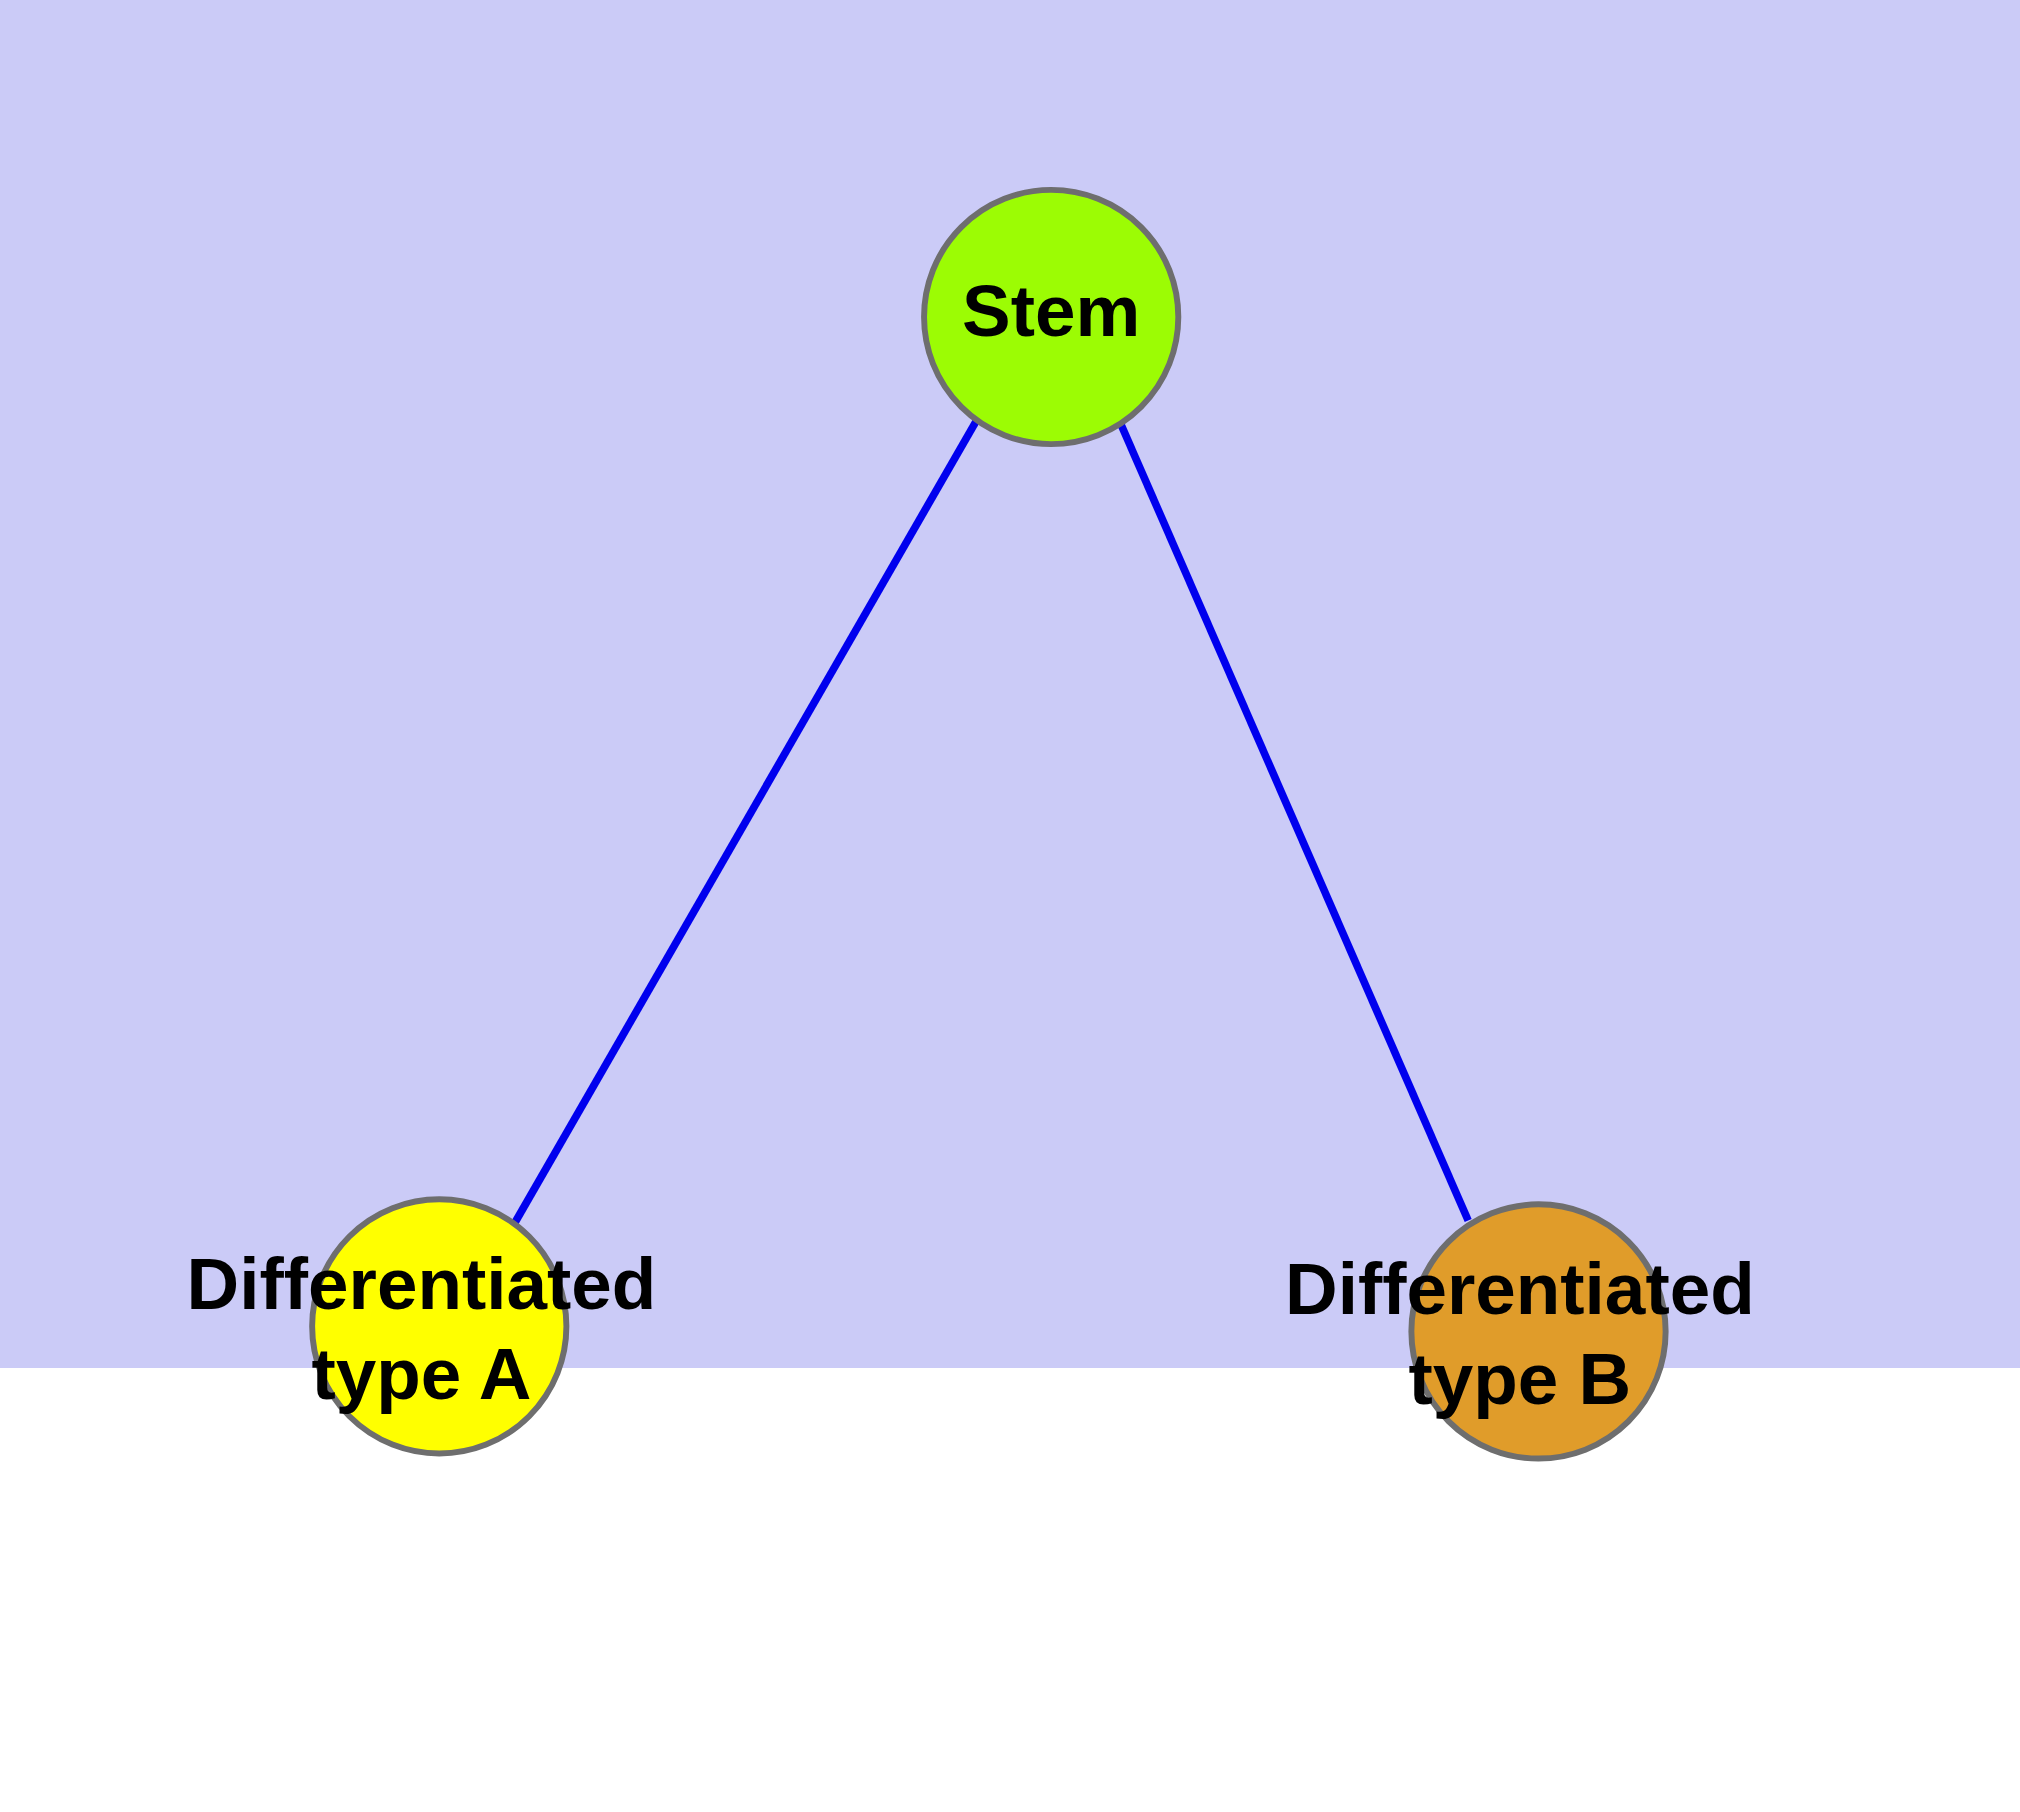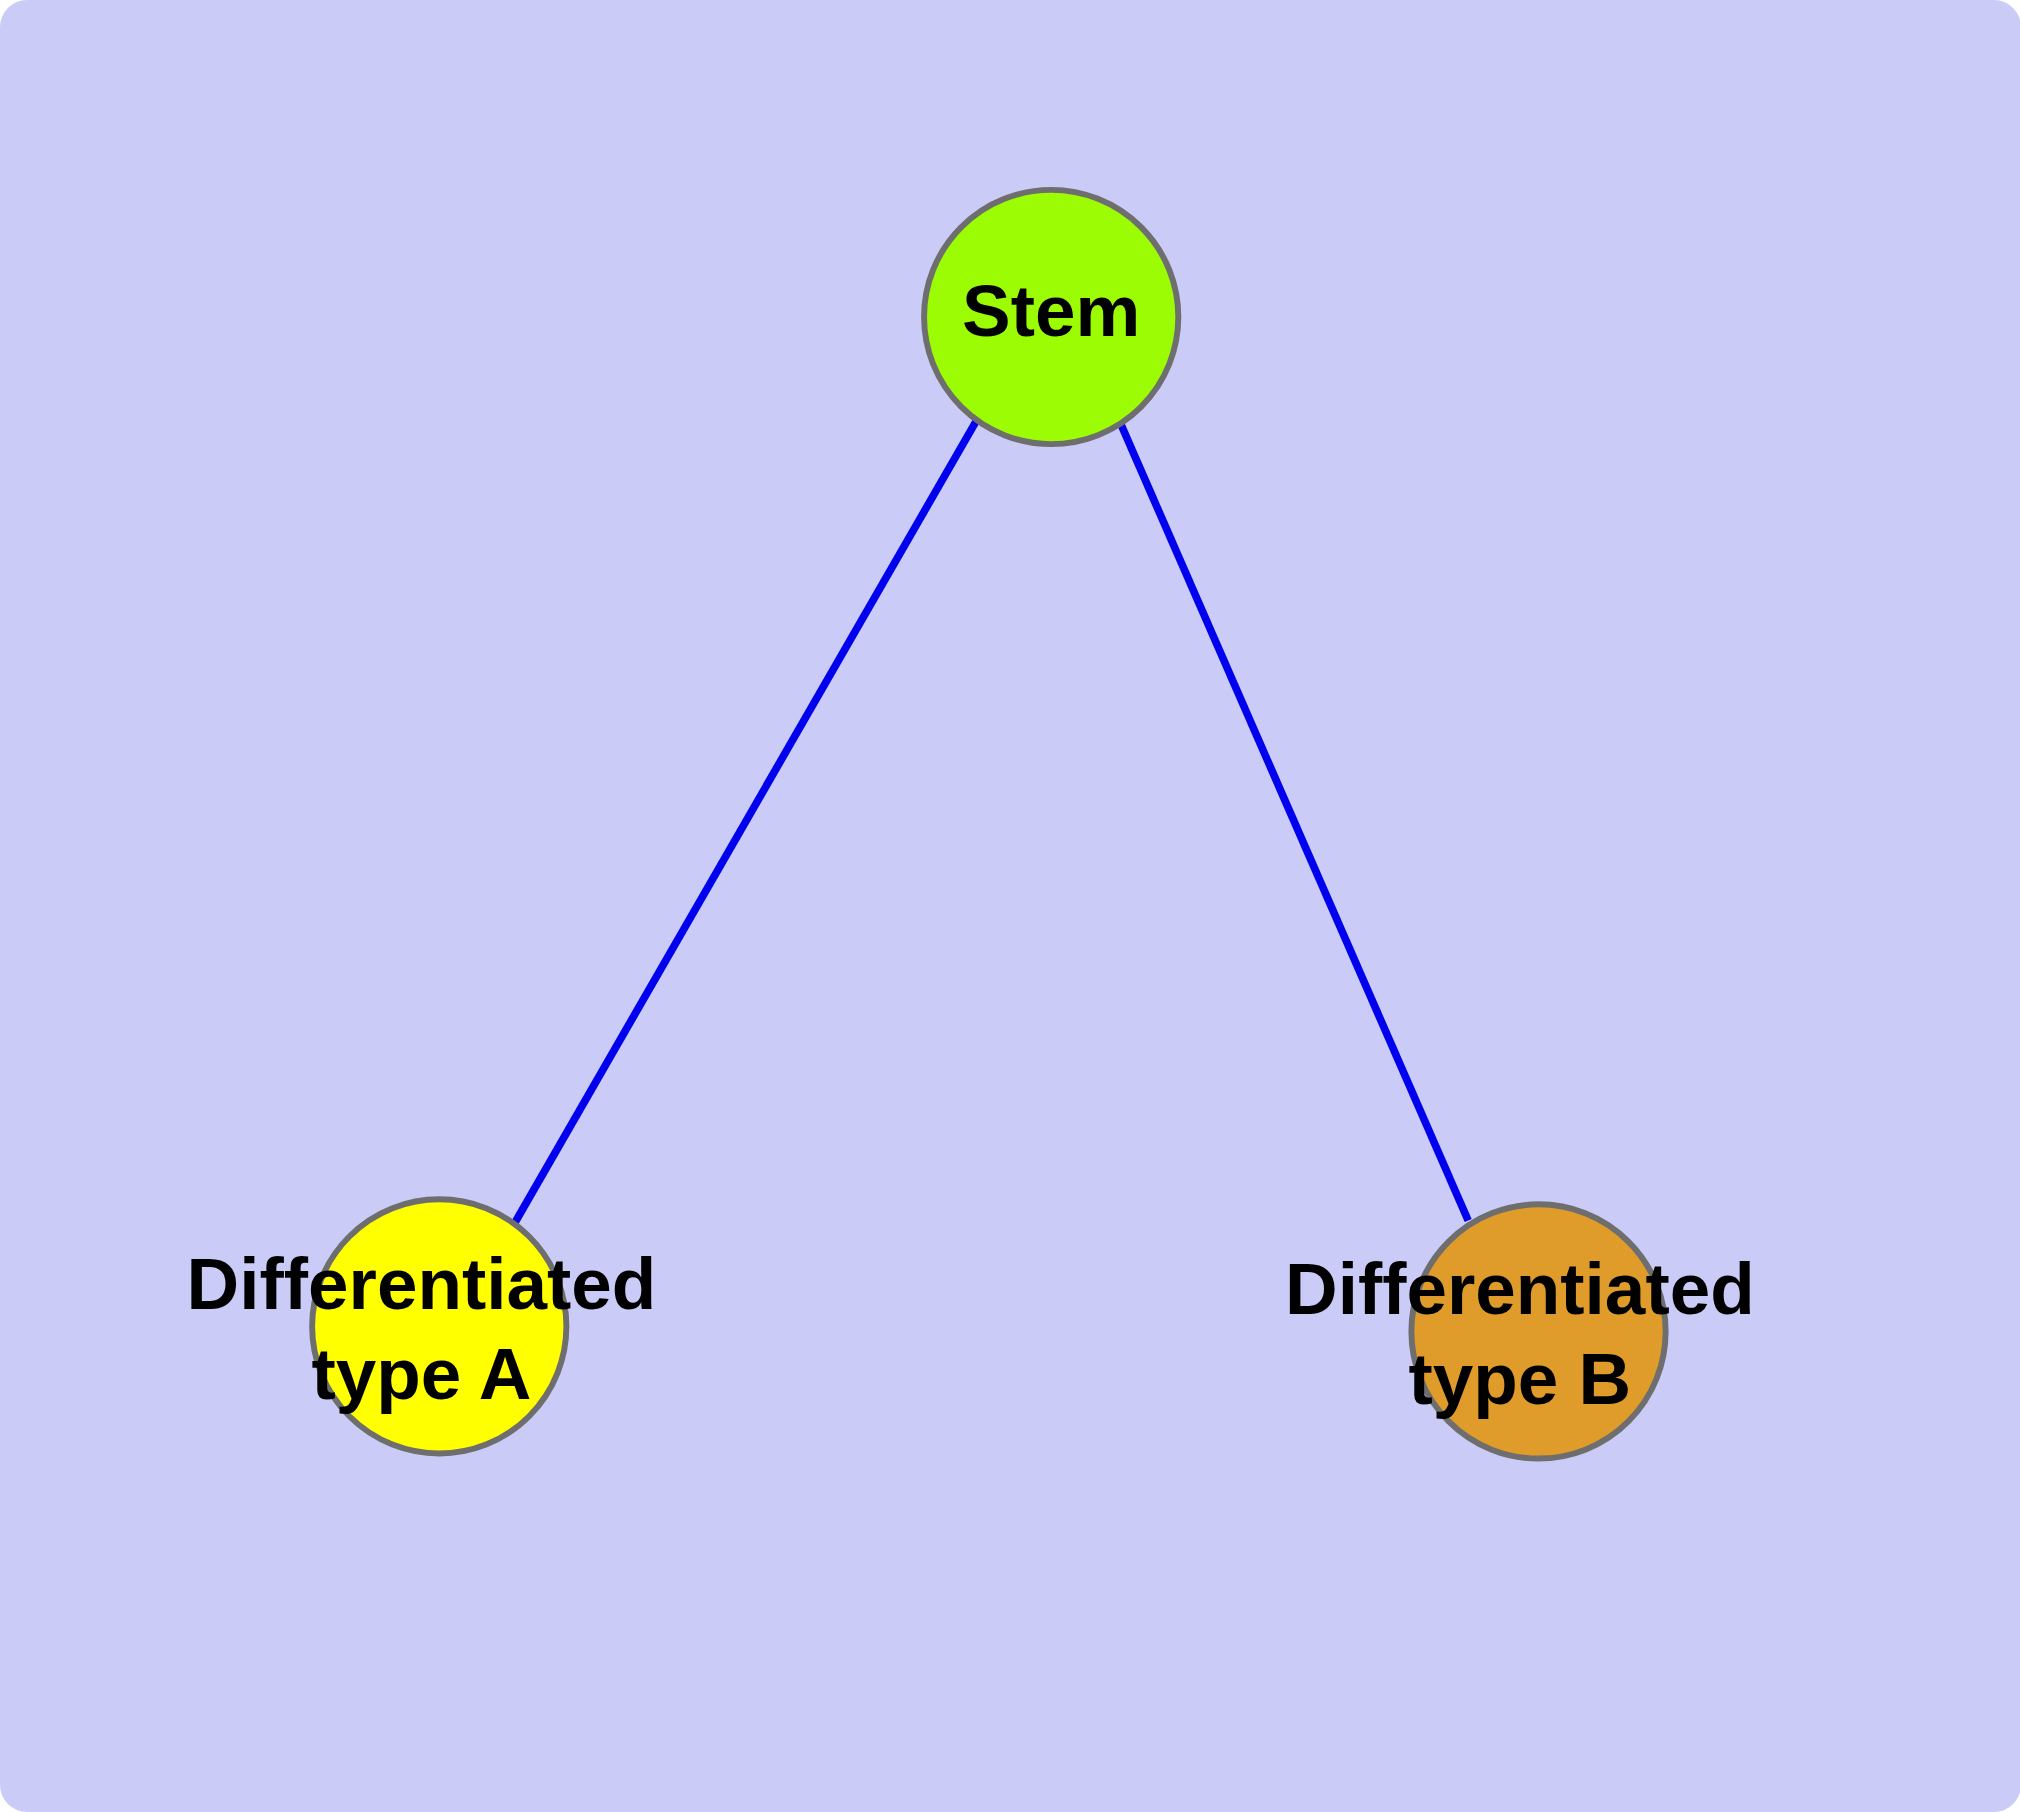--- a/index.html
+++ b/index.html
@@ -9,23 +9,22 @@
   body {
     width: 2021px;
     height: 1812px;
     background: #ffffff;
     font-family: "Liberation Sans", sans-serif;
     overflow: hidden;
   }
   #canvas {
     position: relative;
     width: 2021px;
-    height: 1812px;
+    height: 1368px;
     background: #cbcbf7;
-    border-radius: 27px;
   }
   #graph-svg {
     position: absolute;
     left: 0;
     top: 0;
     width: 2021px;
     height: 1812px;
     display: block;
   }
   .node-label {

